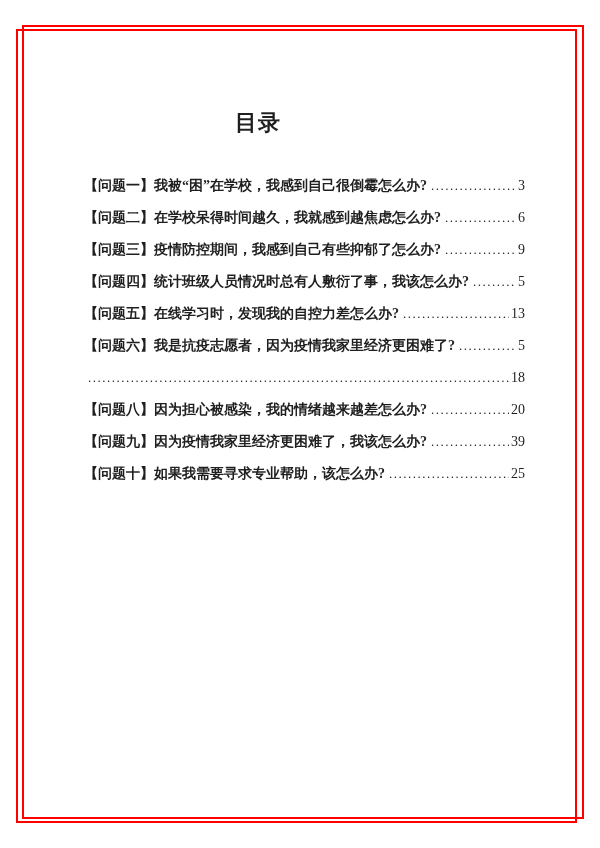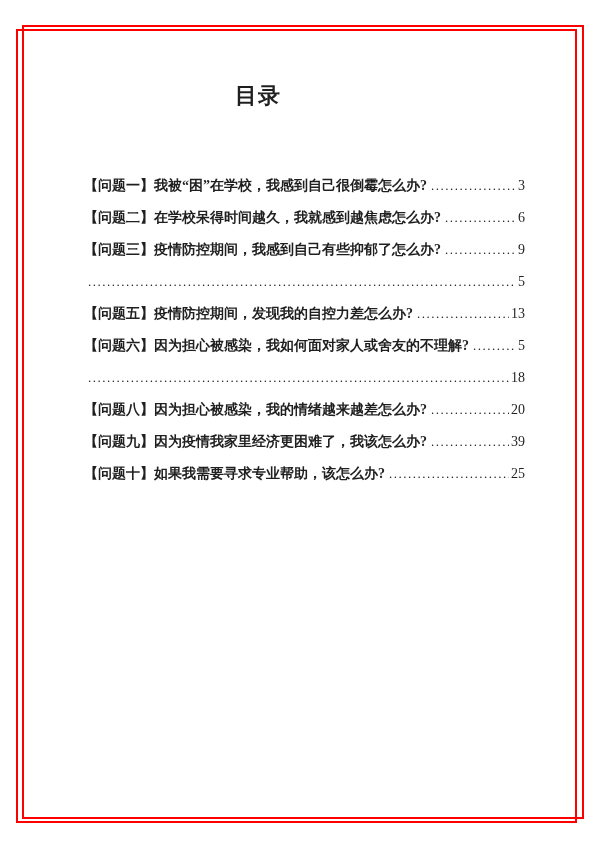--- a/index.html
+++ b/index.html
@@ -5,21 +5,21 @@
   html, body { margin: 0; padding: 0; background: #ffffff; }
   body {
     width: 600px; height: 848px; position: relative; overflow: hidden;
     font-family: "Liberation Serif", "DejaVu Serif", serif;
     color: #1f1f1f;
   }
   .frame { position: absolute; border: 2px solid #ff0000; box-sizing: border-box; background: transparent; }
   .frame-a { left: 16px; top: 29px;  width: 561px; height: 794px; }
   .frame-b { left: 22px; top: 25px;  width: 562px; height: 794px; }
   .title {
-    position: absolute; top: 83px; left: 0; width: 516px;
+    position: absolute; top: 110px; left: 0; width: 516px;
     margin: 0; text-align: center;
     font-size: 22px; font-weight: bold; letter-spacing: 1px;
     line-height: 1.2;
   }
   .toc {
     position: absolute; top: 170px; left: 84px; right: 75px;
   }
   .row {
     display: flex; align-items: baseline;
     height: 32px; line-height: 32px;
@@ -57,30 +57,31 @@
       <span class="label">【问题二】在学校呆得时间越久，我就感到越焦虑怎么办?</span>
       <span class="leader">........................................................................................................................</span>
       <span class="pagenum">6</span>
     </div>
     <div class="row">
       <span class="label">【问题三】疫情防控期间，我感到自己有些抑郁了怎么办?</span>
       <span class="leader">........................................................................................................................</span>
       <span class="pagenum">9</span>
     </div>
     <div class="row">
+      <span class="label">【问题四】统计班级人员情况时总有人敷衍了事，我该怎么办?</span>
       <span class="leader">........................................................................................................................</span>
       <span class="pagenum">5</span>
     </div>
     <div class="row">
-      <span class="label">【问题五】疫情防控期间，发现我的自控力差怎么办?</span>
+      <span class="label">【问题五】在线学习时，发现我的自控力差怎么办?</span>
       <span class="leader">........................................................................................................................</span>
       <span class="pagenum">13</span>
     </div>
     <div class="row">
-      <span class="label">【问题六】因为担心被感染，我如何面对家人或舍友的不理解?</span>
+      <span class="label">【问题六】我是抗疫志愿者，因为疫情我家里经济更困难了?</span>
       <span class="leader">........................................................................................................................</span>
       <span class="pagenum">5</span>
     </div>
     <div class="row">
       <span class="leader">........................................................................................................................</span>
       <span class="pagenum">18</span>
     </div>
     <div class="row">
       <span class="label">【问题八】因为担心被感染，我的情绪越来越差怎么办?</span>
       <span class="leader">........................................................................................................................</span>

